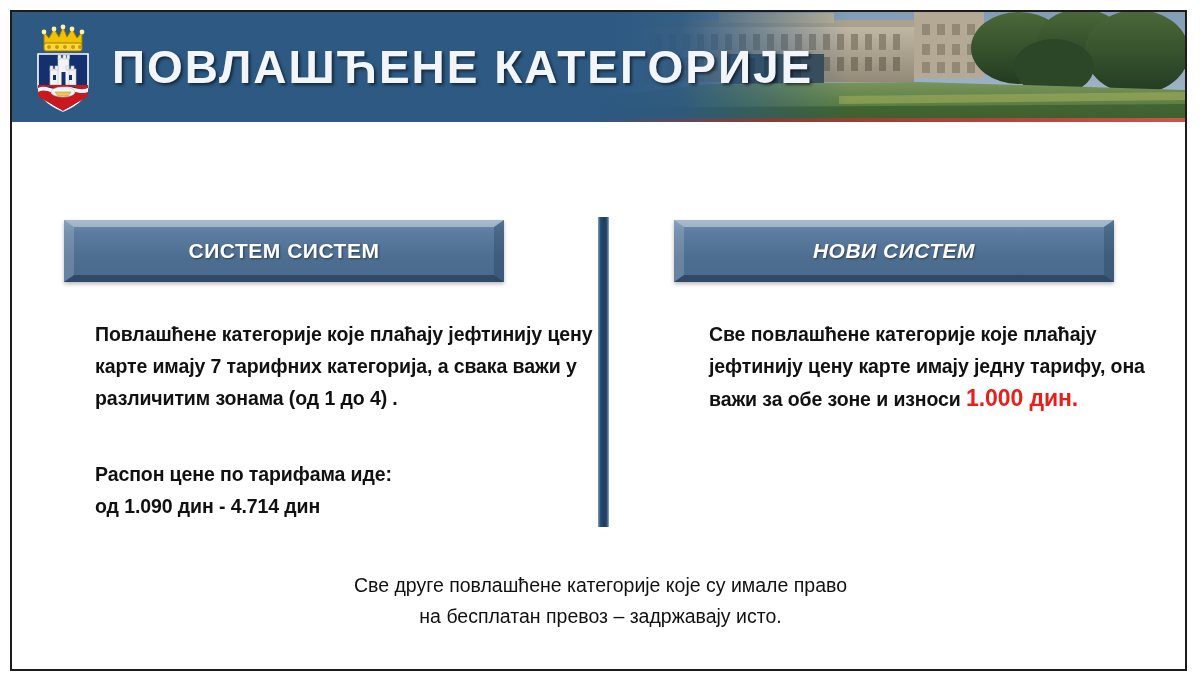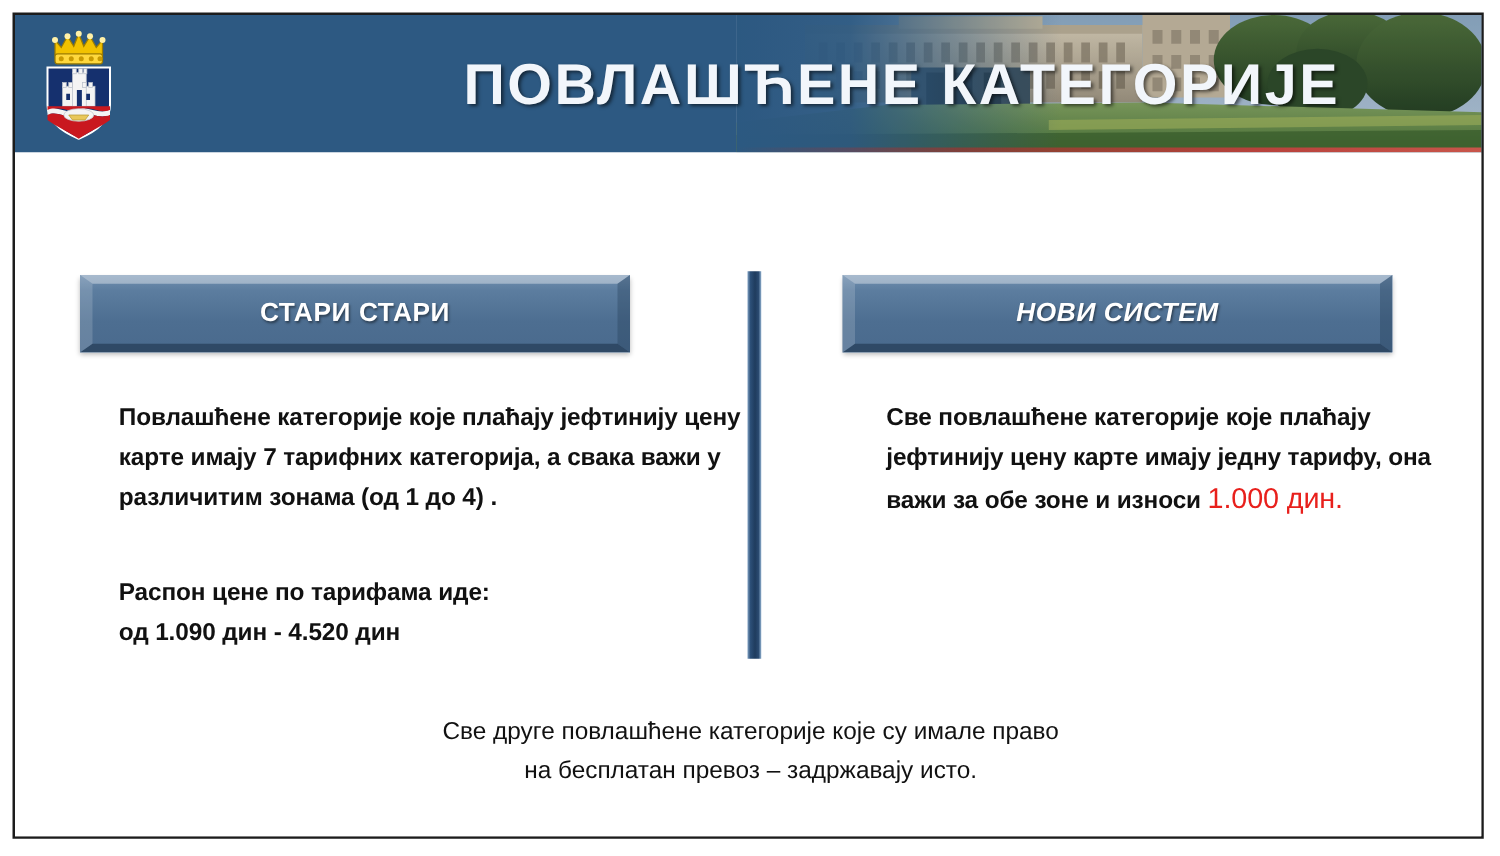--- a/index.html
+++ b/index.html
@@ -75,21 +75,21 @@
     height: 88px;
   }
 
   .header-title {
     position: absolute;
     left: 100px;
     top: 0;
     width: 960px;
     height: 110px;
     line-height: 110px;
-    text-align: right;
+    text-align: left;
     color: #f2f6fb;
     font-size: 46px;
     font-weight: bold;
     letter-spacing: 2px;
     text-shadow: 2px 2px 3px rgba(0,0,0,0.55);
     white-space: nowrap;
   }
 
   
   .stage {
@@ -194,21 +194,21 @@
     margin-left: 27px;
   }
 
   .para-old-1 { left: 56px; top: 196px; width: 520px; }
   .para-old-2 { left: 56px; top: 336px; width: 460px; }
   .para-new-1 { left: 670px; top: 196px; width: 470px; }
 
   .price-red {
     color: #e8201c;
     font-size: 23px;
-    font-weight: normal;
+    font-weight: bold;
   }
 
   .footer-note {
     position: absolute;
     left: 0;
     top: 448px;
     width: 1177px;
     text-align: center;
     color: #111111;
     font-size: 19.5px;
@@ -379,27 +379,27 @@
 
   <div class="stage">
 
     <div class="divider"></div>
 
     <div class="sys-btn btn-old">
       <span class="bevel-t"></span>
       <span class="bevel-b"></span>
       <span class="bevel-l"></span>
       <span class="bevel-r"></span>
-      <span class="sys-label">СТАРИ СТАРИ</span>
+      <span class="sys-label">СИСТЕМ СИСТЕМ</span>
     </div>
 
     <div class="para para-old-1">Повлашћене категорије које плаћају јефтинију цену карте имају 7 тарифних категорија, а свака важи у различитим зонама (од 1 до 4) .</div>
 
     <div class="para para-old-2" style="white-space: pre-line;">Распон цене по тарифама иде:
-од 1.090 дин - 4.520 дин</div>
+од 1.090 дин - 4.714 дин</div>
 
     <div class="sys-btn btn-new">
       <span class="bevel-t"></span>
       <span class="bevel-b"></span>
       <span class="bevel-l"></span>
       <span class="bevel-r"></span>
       <span class="sys-label">НОВИ СИСТЕМ</span>
     </div>
 
     <div class="para para-new-1"><span>Све повлашћене категорије које плаћају јефтинију цену карте имају једну тарифу, она важи за обе зоне и износи </span><span class="price-red">1.000 дин.</span></div>

